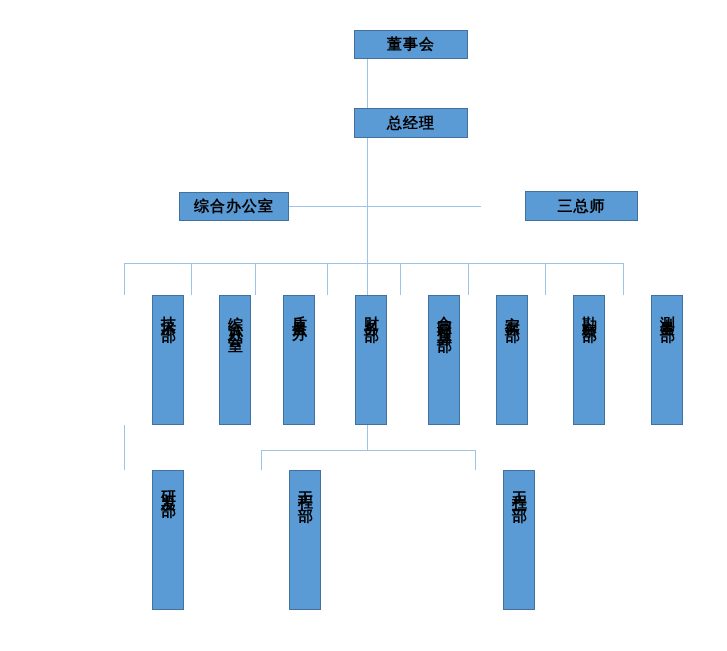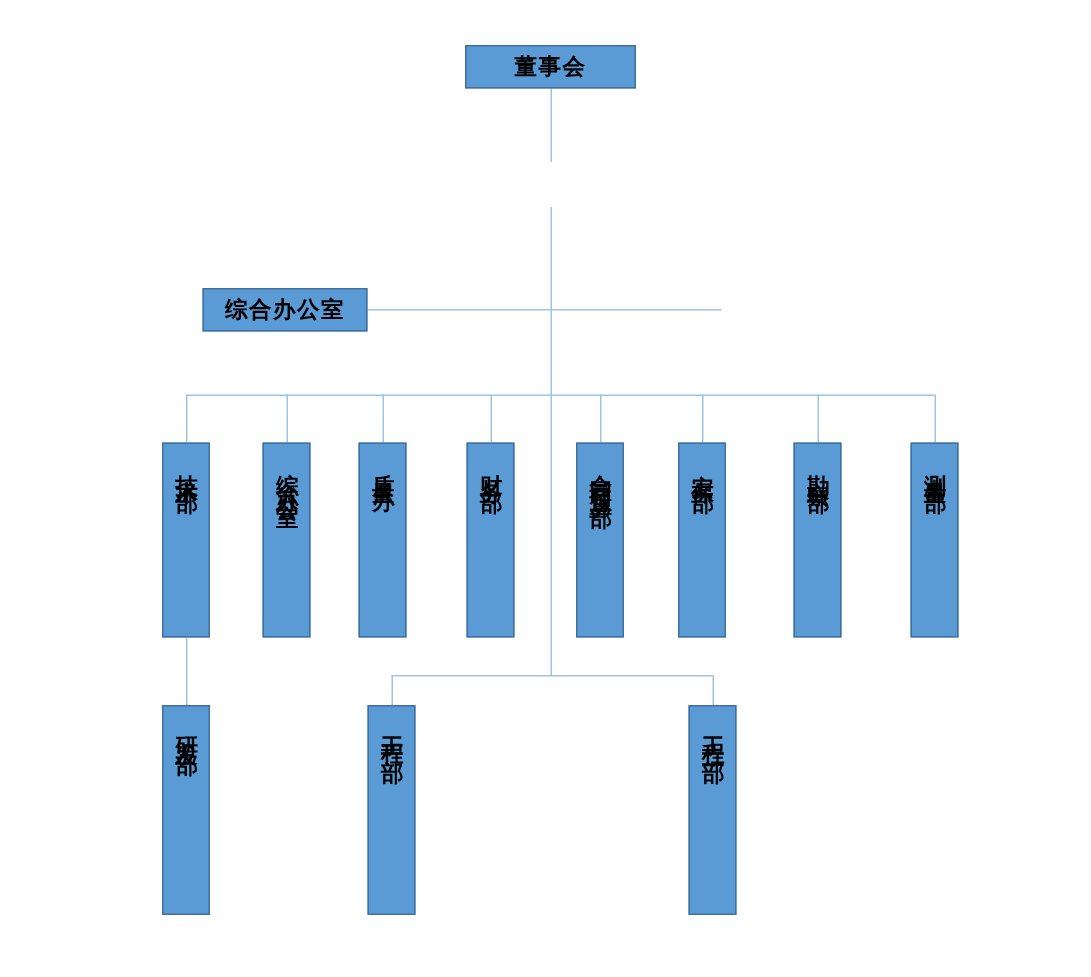--- a/index.html
+++ b/index.html
@@ -10,20 +10,21 @@
     background: #ffffff;
     font-family: "DejaVu Sans", "Liberation Sans", sans-serif;
     overflow: hidden;
   }
   .node {
     position: absolute;
     background: #5B9BD5;
     border: 1px solid #41719C;
     box-sizing: border-box;
     color: #000000;
+    margin-left: 44px;
   }
   .hbox {
     display: flex;
     align-items: center;
     justify-content: center;
   }
   .hbox .label {
     font-size: 15px;
     font-weight: bold;
     letter-spacing: 1px;
@@ -66,25 +67,31 @@
   <div class="line" style="left:623px; top:263px; width:1px;   height:32px;"></div>
   <div class="line" style="left:124px; top:425px; width:1px;   height:45px;"></div>
   <div class="line" style="left:261px; top:450px; width:214px; height:1px;"></div>
   <div class="line" style="left:261px; top:450px; width:1px;   height:20px;"></div>
   <div class="line" style="left:475px; top:450px; width:1px;   height:20px;"></div>
 
   <div class="node hbox" style="left:310px; top:30px;  width:114px; height:29px;">
     <span class="label">董事会</span>
   </div>
 
+  <div class="node hbox" style="left:310px; top:108px; width:114px; height:30px;">
+    <span class="label">总经理</span>
+  </div>
 
   <div class="node hbox" style="left:135px; top:192px; width:110px; height:29px;">
     <span class="label">综合办公室</span>
   </div>
 
+  <div class="node hbox" style="left:481px; top:191px; width:113px; height:30px;">
+    <span class="label">三总师</span>
+  </div>
 
   <div class="node vbox" style="left:108px; top:295px; width:32px; height:130px;">
     <span class="label">技术部</span>
   </div>
   <div class="node vbox" style="left:175px; top:295px; width:32px; height:130px;">
     <span class="label">综合办公室</span>
   </div>
   <div class="node vbox" style="left:239px; top:295px; width:32px; height:130px;">
     <span class="label">质量办</span>
   </div>

